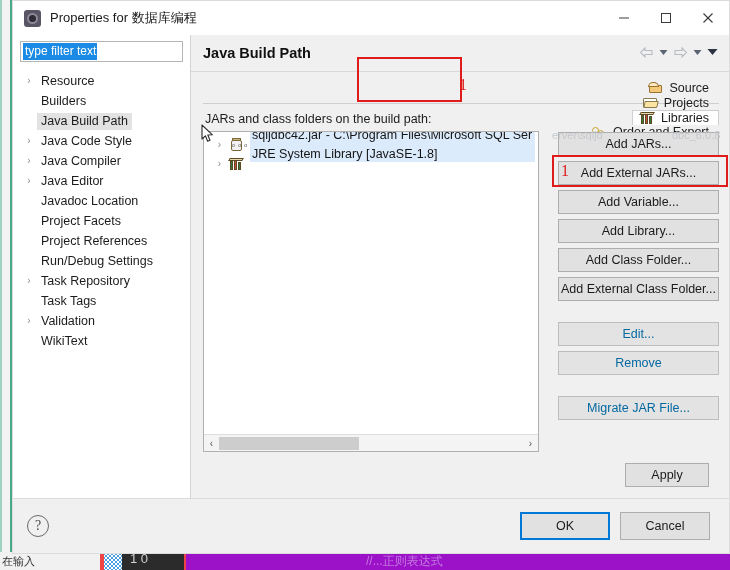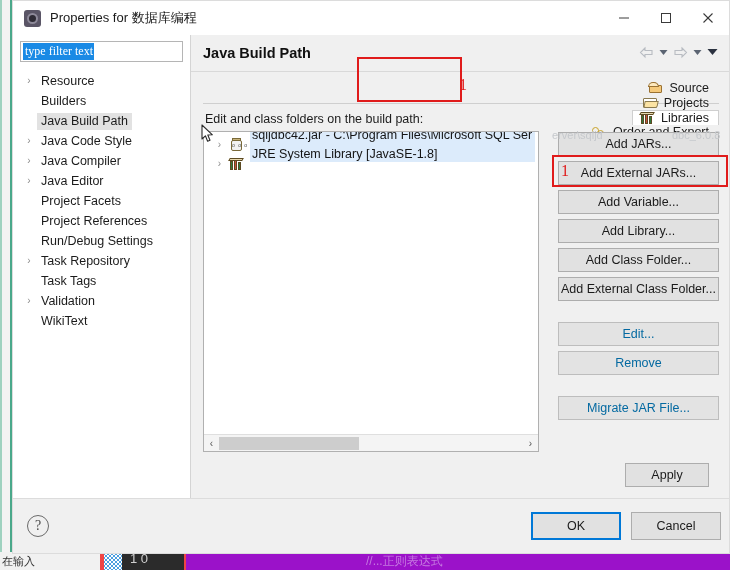--- a/index.html
+++ b/index.html
@@ -110,21 +110,20 @@
     width: 100%; height: 21px;
     border: 1px solid #b5b5b5;
     background: #ffffff;
     display: flex; align-items: center;
     padding: 0 2px;
   }
   .filter-text {
     background: #1a8ae5; color: #ffffff;
     font-size: 12px; padding: 1px 1px 2px 2px;
     line-height: 14px;
-    font-family: Liberation Serif, serif;
   }
   .tree { padding-top: 5px; font-size: 12.5px; color: #1b1b1b; }
   .tree-item {
     height: 20px; display: flex; align-items: center;
     padding-left: 8px; white-space: nowrap;
   }
   .tree-arrow {
     width: 16px; flex: 0 0 16px; text-align: center;
     color: #8d8d8d; font-size: 10px; line-height: 1;
   }
@@ -305,21 +304,21 @@
     border-top: 1px solid #dcdcdc;
     display: flex; align-items: center; position: relative;
   }
   .help-btn {
     margin-left: 14px; width: 22px; height: 22px; border-radius: 50%;
     border: 1.4px solid #6a6a6a; color: #4a4a4a;
     display: flex; align-items: center; justify-content: center;
     font-size: 14px; font-family: "Liberation Serif", serif;
   }
   .foot-btns {
-    position: absolute; right: 8px; display: flex; gap: 10px;
+    position: absolute; right: 19px; display: flex; gap: 10px;
   }
   .foot-btn {
     width: 90px; height: 28px; background: #e1e1e1;
     border: 1px solid #adadad; font-size: 12.5px; color: #1b1b1b;
     display: flex; align-items: center; justify-content: center;
   }
   .foot-btn.default {
     border: 2px solid #0078d7;
   }
 
@@ -419,20 +418,24 @@
               <span class="tree-arrow">›</span>
               <span class="tree-label">Java Code Style</span>
             </div>
             <div class="tree-item">
               <span class="tree-arrow">›</span>
               <span class="tree-label">Java Compiler</span>
             </div>
             <div class="tree-item">
               <span class="tree-arrow">›</span>
               <span class="tree-label">Java Editor</span>
+            </div>
+            <div class="tree-item">
+              <span class="tree-arrow"></span>
+              <span class="tree-label">Javadoc Location</span>
             </div>
             <div class="tree-item">
               <span class="tree-arrow"></span>
               <span class="tree-label">Project Facets</span>
             </div>
             <div class="tree-item">
               <span class="tree-arrow"></span>
               <span class="tree-label">Project References</span>
             </div>
             <div class="tree-item">
@@ -520,21 +523,21 @@
               </div>
               <div class="tab">
                 <span class="tab-ico ico-chain">
                   <span class="lk1"></span>
                   <span class="lk2"></span>
                 </span>
                 <span>Order and Export</span>
               </div>
             </div>
 
-          <div class="list-label">Edit and class folders on the build path:</div>
+          <div class="list-label">JARs and class folders on the build path:</div>
 
           <div class="list-row">
 
             <div class="jar-list">
               <div class="jar-items" id="jar-items">
                   <div class="jar-item selected">
                     <span class="jar-arrow">›</span>
                     <span class="jar-ico ico-jar">
                       <span class="jr-body"></span>
                       <span class="jr-cap"></span>

